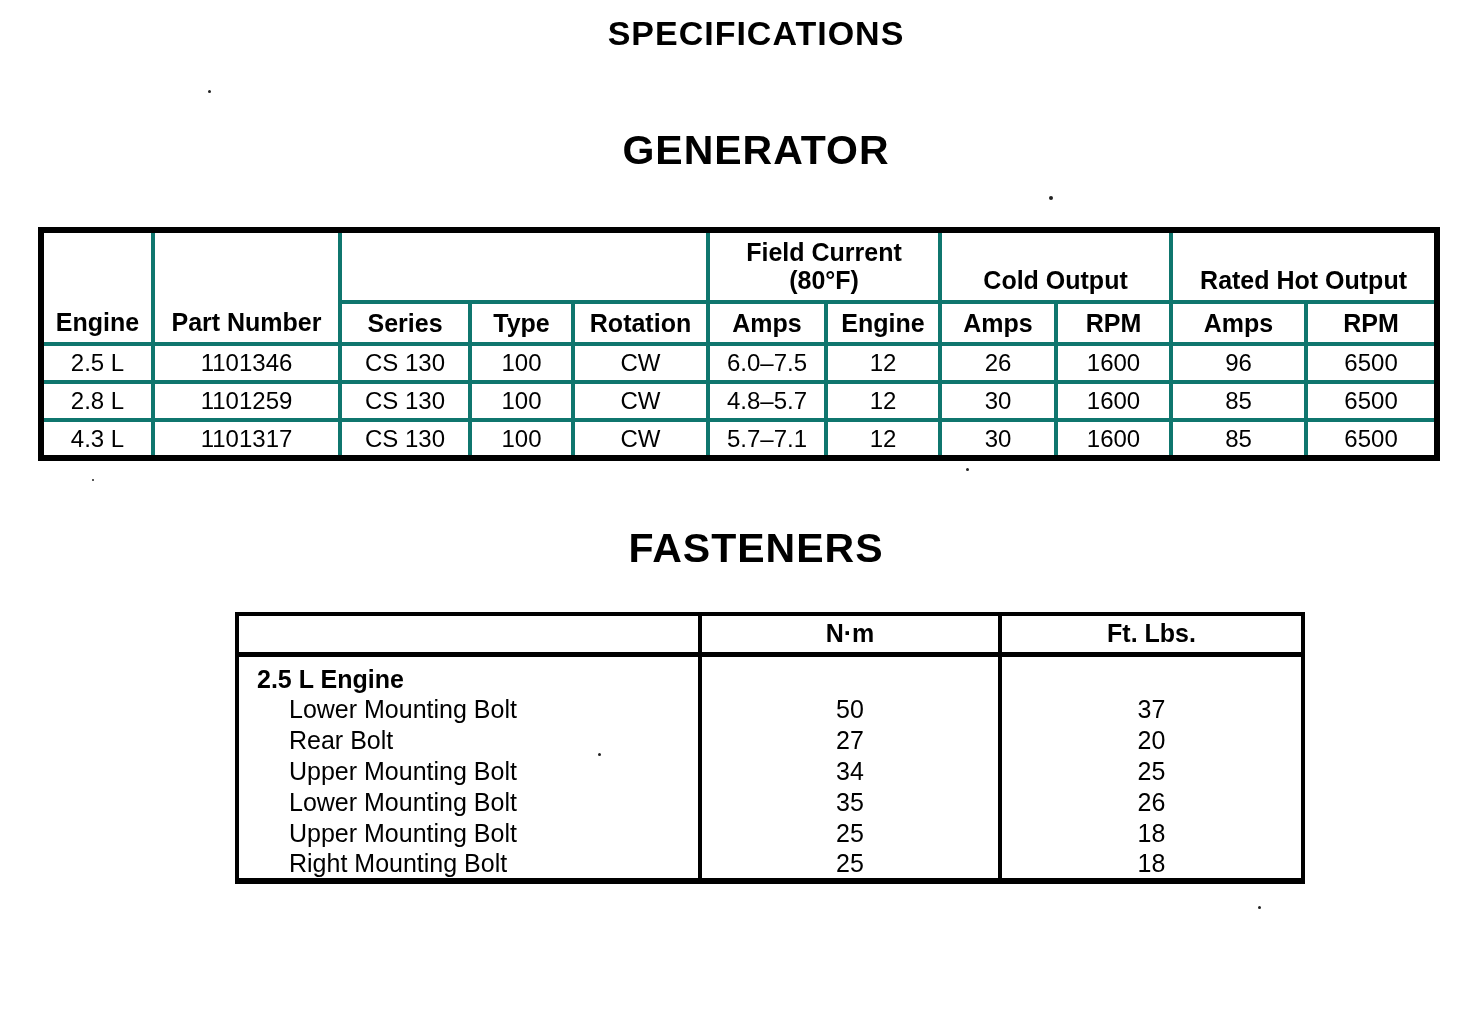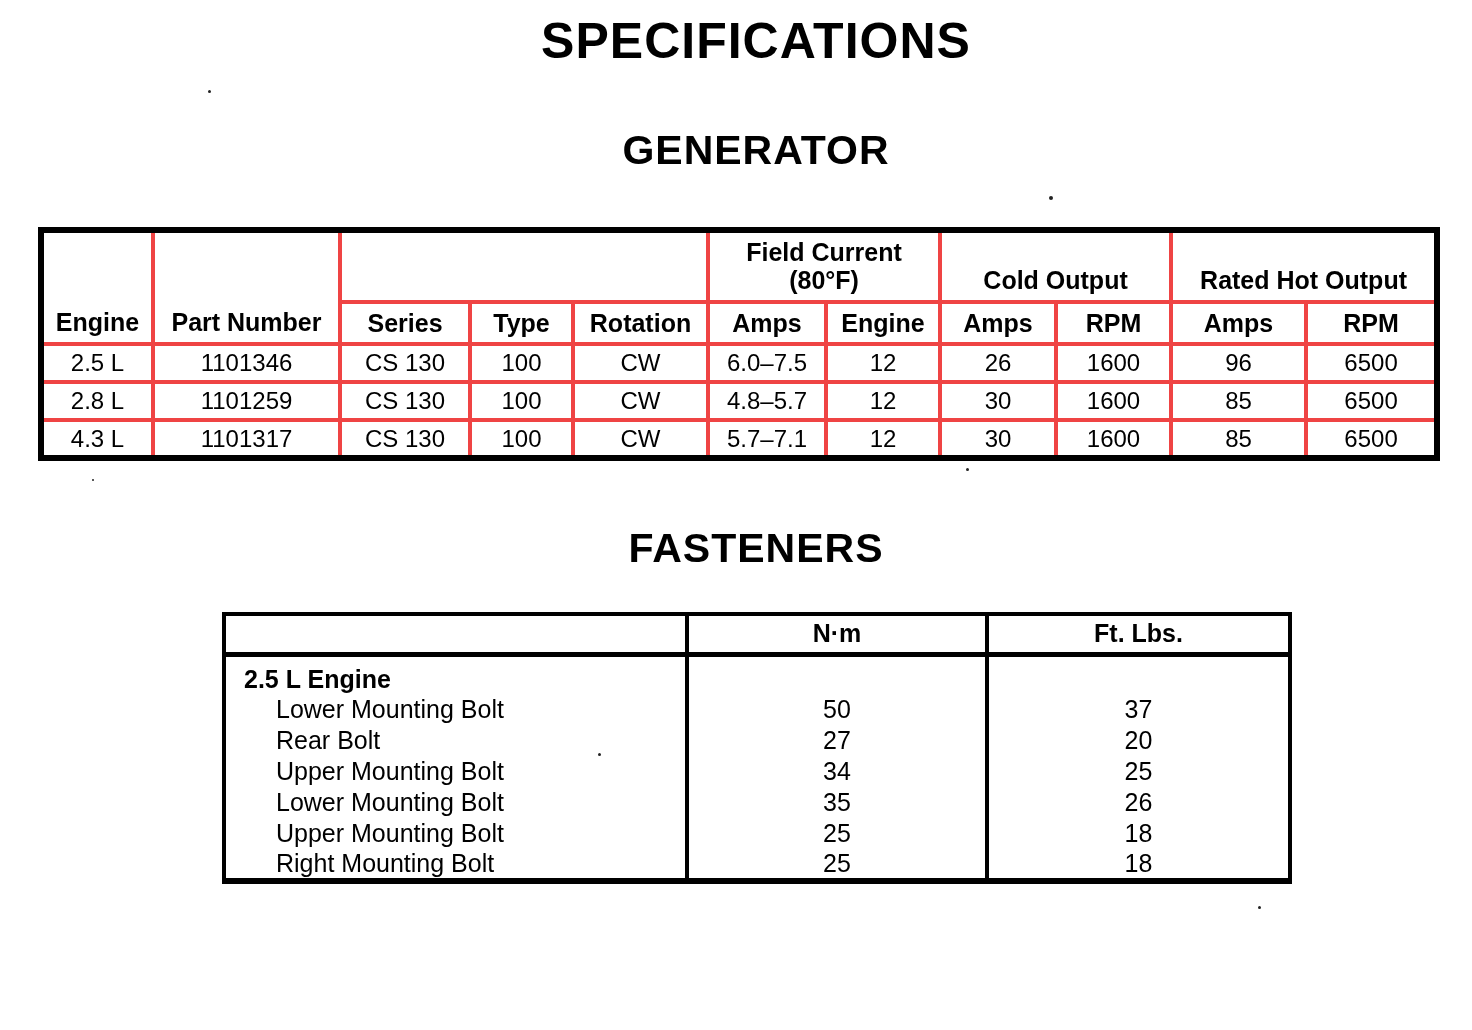--- a/index.html
+++ b/index.html
@@ -2,38 +2,38 @@
 <html><head>
 <meta charset="utf-8">
 <style>
   html,body{margin:0;padding:0;background:#fff;}
   body{
     width:1472px;height:1030px;position:relative;overflow:hidden;
     font-family:"Liberation Sans", sans-serif;color:#000;
     -webkit-font-smoothing:antialiased;
   }
   .heading{position:absolute;left:40px;width:1432px;text-align:center;font-weight:700;line-height:1;white-space:nowrap;}
-  #title{top:16px;font-size:50px;letter-spacing:1px;}
+  #title{top:16px;font-size:34px;letter-spacing:1px;}
   #gen-heading{top:130px;font-size:41px;letter-spacing:1px;}
   #fast-heading{top:512px;font-size:41px;letter-spacing:1px;margin-top:16px;}
 
   
   table{border-collapse:collapse;table-layout:fixed;}
   #gen-table{position:absolute;left:38px;top:227px;width:1396px;border:6px solid #000;}
-  #gen-table th,#gen-table td{border:4px solid #ef4444;text-align:center;padding:0;overflow:hidden;}
+  #gen-table th,#gen-table td{border:4px solid #0f766e;text-align:center;padding:0;overflow:hidden;}
   #gen-table .group-row{height:72px;}
   #gen-table .group-row th{vertical-align:bottom;font-size:25px;font-weight:700;padding-bottom:5px;line-height:1.15;}
   #gen-table .col-row{height:42px;}
   #gen-table .col-row th{font-size:25px;font-weight:700;vertical-align:middle;}
   #gen-table .span-head{vertical-align:bottom;padding-bottom:8px;}
   #gen-table .data-row{height:38px;}
   #gen-table .data-row td{font-size:24px;font-weight:400;vertical-align:middle;}
 
   
-  #fast-table{position:absolute;left:222px;top:612px;width:1066px;border:4px solid #000;border-bottom-width:6px;}
+  #fast-table{position:absolute;left:235px;top:612px;width:1066px;border:4px solid #000;border-bottom-width:6px;}
   #fast-table th,#fast-table td{padding:0;}
   #fast-table .bcol{border-left:4px solid #000;}
   #fast-table .head-row{height:40px;}
   #fast-table .head-row th{font-size:25px;font-weight:700;text-align:center;vertical-align:middle;border-bottom:5px solid #000;}
   #fast-table .head-row td{border-bottom:5px solid #000;}
   #fast-table tbody tr{height:31px;}
   #fast-table tbody tr.first td{padding-top:8px;}
   #fast-table tbody tr.last td{padding-bottom:8px;}
   #fast-table td.lbl{font-size:25px;text-align:left;vertical-align:middle;white-space:nowrap;}
   #fast-table tr.group td.lbl{font-weight:700;padding-left:18px;}

